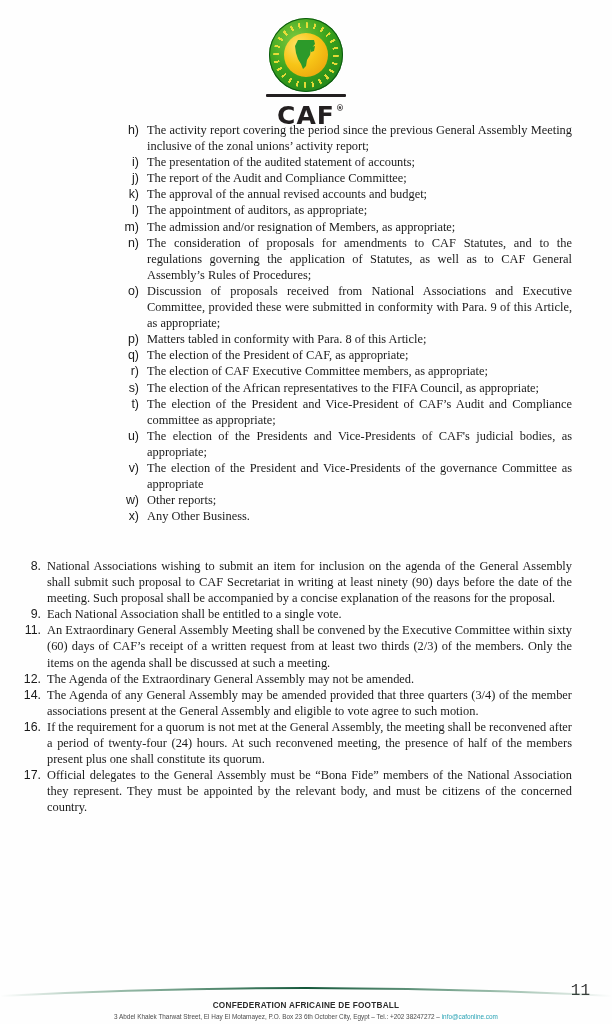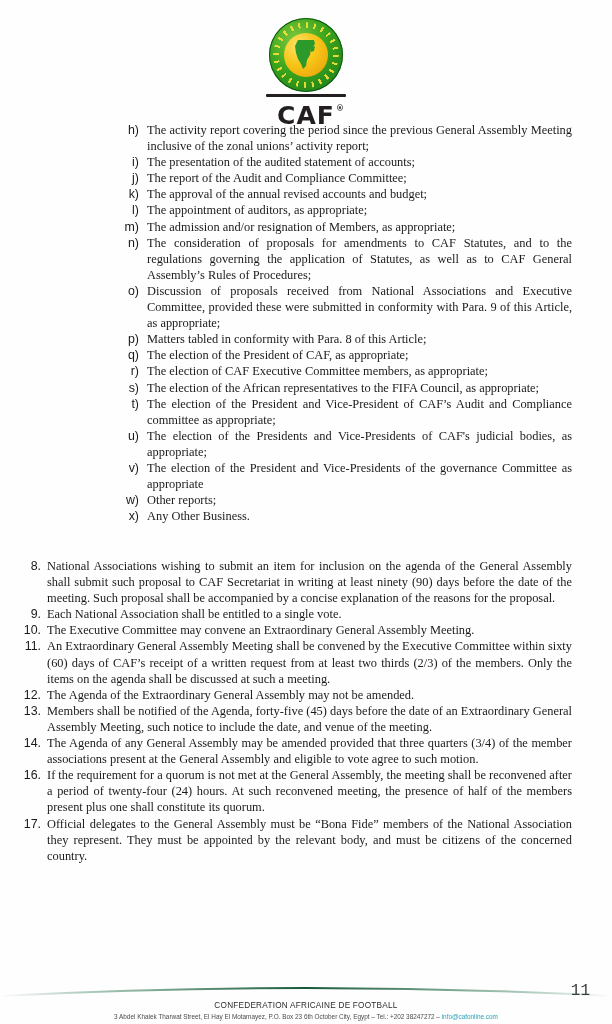--- a/index.html
+++ b/index.html
@@ -146,21 +146,21 @@
     width: 612px;
     height: 16px;
   }
   .footer-title {
     position: absolute;
     left: 0;
     bottom: 14px;
     width: 612px;
     text-align: center;
     font-size: 8.2px;
-    font-weight: normal;
+    font-weight: bold;
     letter-spacing: .25px;
     color: #2b2b2b;
     margin-top: 28px;
   }
   .footer-addr {
     position: absolute;
     left: 0;
     bottom: 4px;
     width: 612px;
     text-align: center;
@@ -268,34 +268,26 @@
 
     <div class="li">
       <span class="marker">8.</span>
       <span class="body-text just">National Associations wishing to submit an item for inclusion on the agenda of the General Assembly shall submit such proposal to CAF Secretariat in writing at least ninety (90) days before the date of the meeting. Such proposal shall be accompanied by a concise explanation of the reasons for the proposal.</span>
     </div>
     <div class="li">
       <span class="marker">9.</span>
       <span class="body-text">Each National Association shall be entitled to a single vote.</span>
     </div>
     <div class="li">
-      <span class="marker">10.</span>
-      <span class="body-text">The Executive Committee may convene an Extraordinary General Assembly Meeting.</span>
-    </div>
-    <div class="li">
       <span class="marker">11.</span>
       <span class="body-text just">An Extraordinary General Assembly Meeting shall be convened by the Executive Committee within sixty (60) days of CAF’s receipt of a written request from at least two thirds (2/3) of the members. Only the items on the agenda shall be discussed at such a meeting.</span>
     </div>
     <div class="li">
       <span class="marker">12.</span>
       <span class="body-text">The Agenda of the Extraordinary General Assembly may not be amended.</span>
-    </div>
-    <div class="li">
-      <span class="marker">13.</span>
-      <span class="body-text just">Members shall be notified of the Agenda, forty-five (45) days before the date of an Extraordinary General Assembly Meeting, such notice to include the date, and venue of the meeting.</span>
     </div>
     <div class="li">
       <span class="marker">14.</span>
       <span class="body-text just">The Agenda of any General Assembly may be amended provided that three quarters (3/4) of the member associations present at the General Assembly and eligible to vote agree to such motion.</span>
     </div>
     <div class="li">
       <span class="marker">16.</span>
       <span class="body-text just">If the requirement for a quorum is not met at the General Assembly, the meeting shall be reconvened after a period of twenty-four (24) hours. At such reconvened meeting, the presence of half of the members present plus one shall constitute its quorum.</span>
     </div>
     <div class="li">

